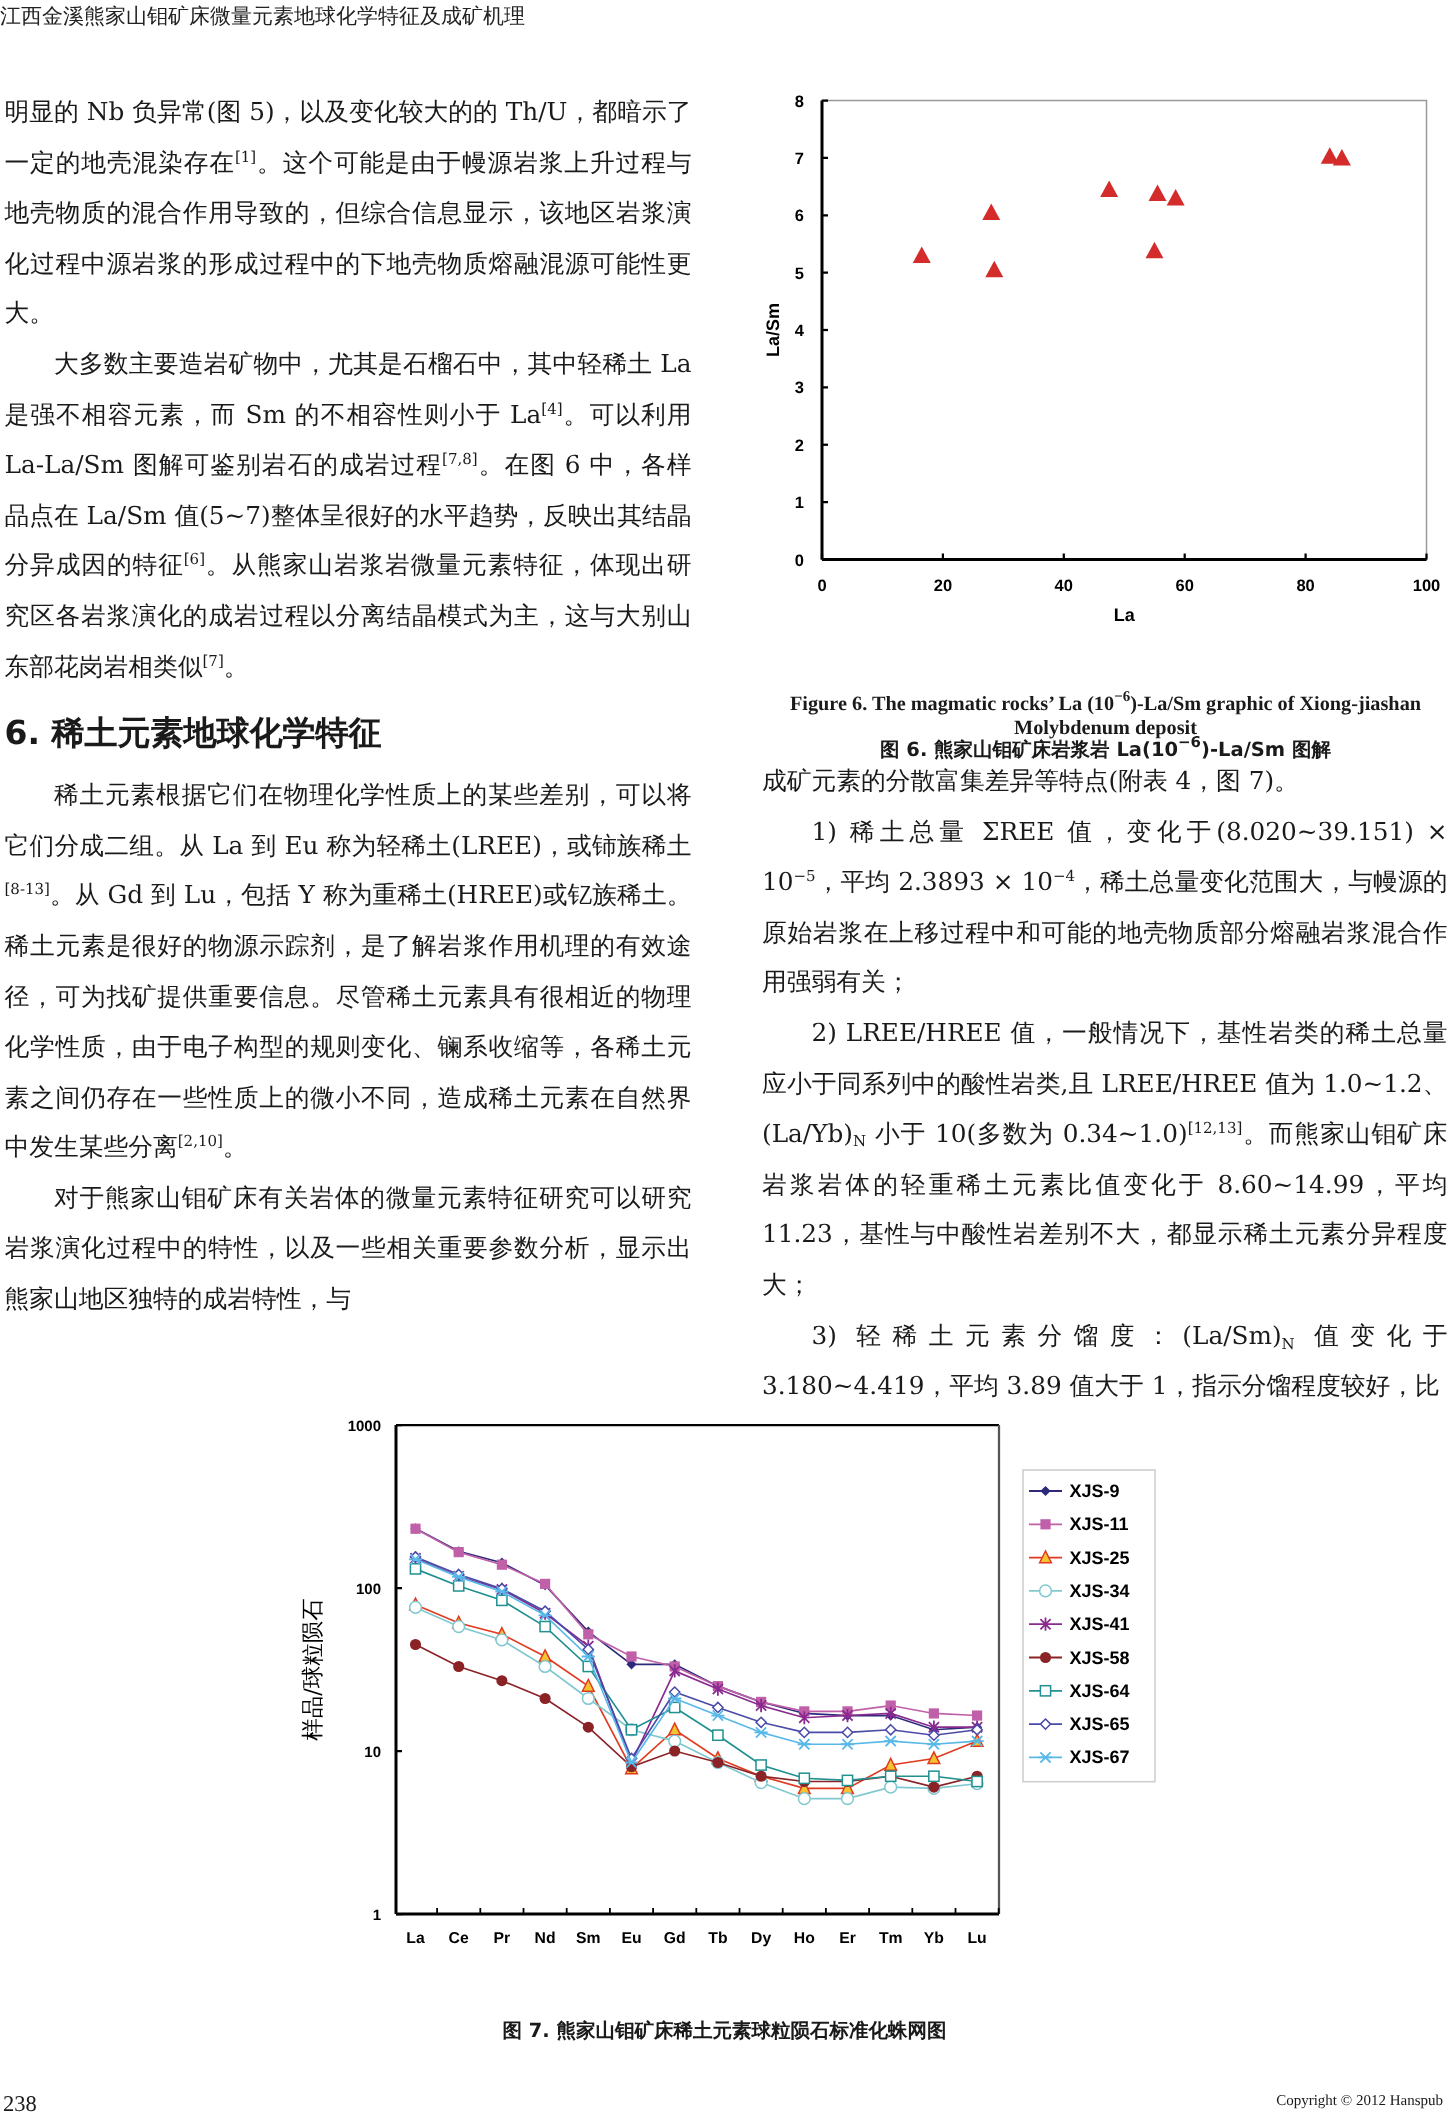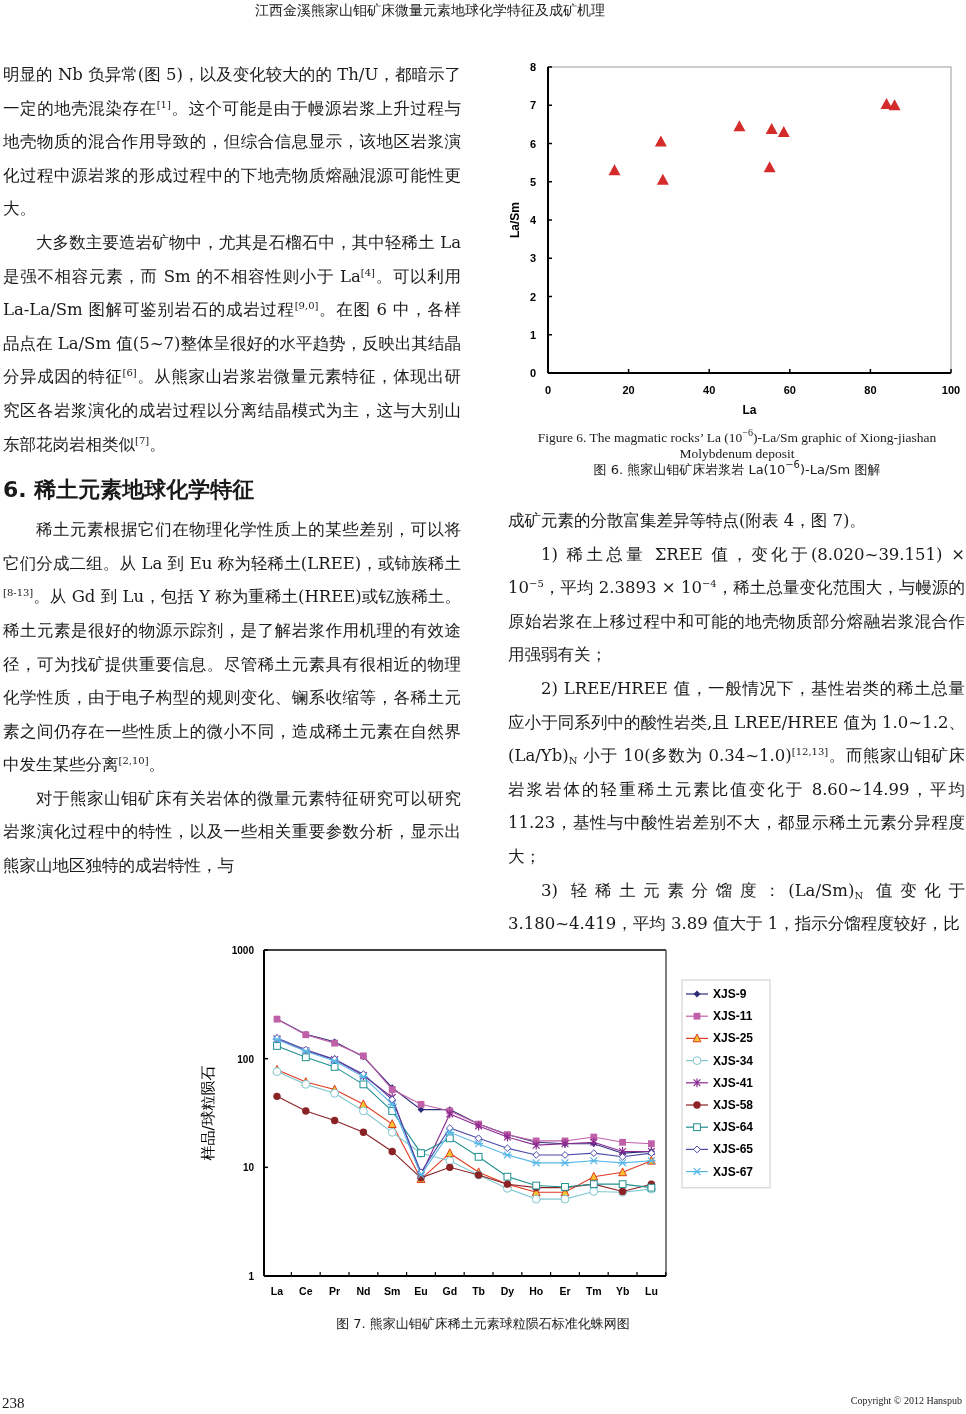--- a/index.html
+++ b/index.html
@@ -1,41 +1,41 @@
 <!DOCTYPE html>
 <html><head>
 <meta charset="utf-8">
 <style>
   html, body { margin:0; padding:0; background:#fff; }
   body { width:966px; height:1414px; position:relative; overflow:hidden;
          font-family:"DejaVu Serif","Liberation Serif",serif; color:#1a1a1a; }
-  .header { position:absolute; top:2px; left:0; width:860px; text-align:center;
+  .header { position:absolute; top:2px; left:0; width:860px; text-align:left;
             font-size:14px; color:#222; font-family:"DejaVu Serif",serif; }
   .col { position:absolute; font-size:16.5px; line-height:33.6px; text-align:justify; }
   .col p { margin:0; }
   .col .indent { text-indent:2em; }
   .left { left:3px; top:58px; width:458px; }
   .right { left:508px; width:457px; }
   sup { font-size:10px; line-height:0; vertical-align:6px; }
   sub { font-size:10px; line-height:0; vertical-align:-3px; }
   .h6 { font-family:"DejaVu Sans",sans-serif; font-weight:bold; font-size:22px; margin:14px 0 8px 0 !important; line-height:30px; }
-  .caption { position:absolute; text-align:center; font-family:"Liberation Serif",serif; font-weight:normal; font-size:13.5px; line-height:16px; }
+  .caption { position:absolute; text-align:center; font-family:"Liberation Serif",serif; font-weight:bold; font-size:13.5px; line-height:16px;margin-top:31px; }
   .caption .cn { font-family:"DejaVu Sans",sans-serif; font-size:13px; }
   .footer-left { position:absolute; left:2px; top:1395px; font-size:15px; font-family:"Liberation Serif",serif; }
   .footer-right { position:absolute; right:4px; top:1395px; font-size:10px; font-family:"Liberation Serif",serif; }
   svg text { font-family:"Liberation Sans","DejaVu Sans",sans-serif; }
 </style>
 </head>
 <body>
 
 <div class="header">江西金溪熊家山钼矿床微量元素地球化学特征及成矿机理</div>
 
 <div class="col left">
   <p><span>明显的 Nb 负异常(图 5)，以及变化较大的的 Th/U，都暗示了一定的地壳混染存在</span><sup>[1]</sup><span>。这个可能是由于幔源岩浆上升过程与地壳物质的混合作用导致的，但综合信息显示，该地区岩浆演化过程中源岩浆的形成过程中的下地壳物质熔融混源可能性更大。</span></p>
-  <p class="indent"><span>大多数主要造岩矿物中，尤其是石榴石中，其中轻稀土 La 是强不相容元素，而 Sm 的不相容性则小于 La</span><sup>[4]</sup><span>。可以利用 La-La/Sm 图解可鉴别岩石的成岩过程</span><sup>[9,0]</sup><span>。在图 6 中，各样品点在 La/Sm 值(5~7)整体呈很好的水平趋势，反映出其结晶分异成因的特征</span><sup>[6]</sup><span>。从熊家山岩浆岩微量元素特征，体现出研究区各岩浆演化的成岩过程以分离结晶模式为主，这与大别山东部花岗岩相类似</span><sup>[7]</sup><span>。</span></p>
+  <p class="indent"><span>大多数主要造岩矿物中，尤其是石榴石中，其中轻稀土 La 是强不相容元素，而 Sm 的不相容性则小于 La</span><sup>[4]</sup><span>。可以利用 La-La/Sm 图解可鉴别岩石的成岩过程</span><sup>[7,8]</sup><span>。在图 6 中，各样品点在 La/Sm 值(5~7)整体呈很好的水平趋势，反映出其结晶分异成因的特征</span><sup>[6]</sup><span>。从熊家山岩浆岩微量元素特征，体现出研究区各岩浆演化的成岩过程以分离结晶模式为主，这与大别山东部花岗岩相类似</span><sup>[7]</sup><span>。</span></p>
   <p class="h6">6. 稀土元素地球化学特征</p>
   <p class="indent"><span>稀土元素根据它们在物理化学性质上的某些差别，可以将它们分成二组。从 La 到 Eu 称为轻稀土(LREE)，或铈族稀土</span><sup>[8-13]</sup><span>。从 Gd 到 Lu，包括 Y 称为重稀土(HREE)或钇族稀土。稀土元素是很好的物源示踪剂，是了解岩浆作用机理的有效途径，可为找矿提供重要信息。尽管稀土元素具有很相近的物理化学性质，由于电子构型的规则变化、镧系收缩等，各稀土元素之间仍存在一些性质上的微小不同，造成稀土元素在自然界中发生某些分离</span><sup>[2,10]</sup><span>。</span></p>
   <p class="indent">对于熊家山钼矿床有关岩体的微量元素特征研究可以研究岩浆演化过程中的特性，以及一些相关重要参数分析，显示出熊家山地区独特的成岩特性，与</p>
 </div>
 
 <svg style="position:absolute;left:505px;top:52px;" width="461" height="370" id="fig6">
     <rect x="43" y="15" width="403" height="306" fill="none" stroke="#999" stroke-width="1"></rect>
     <line x1="43" y1="15" x2="43" y2="321" stroke="#000" stroke-width="2"></line>
     <line x1="43" y1="321" x2="446" y2="321" stroke="#000" stroke-width="2"></line>
     <line x1="43" y1="321" x2="47" y2="321" stroke="#000" stroke-width="1.5"></line>

